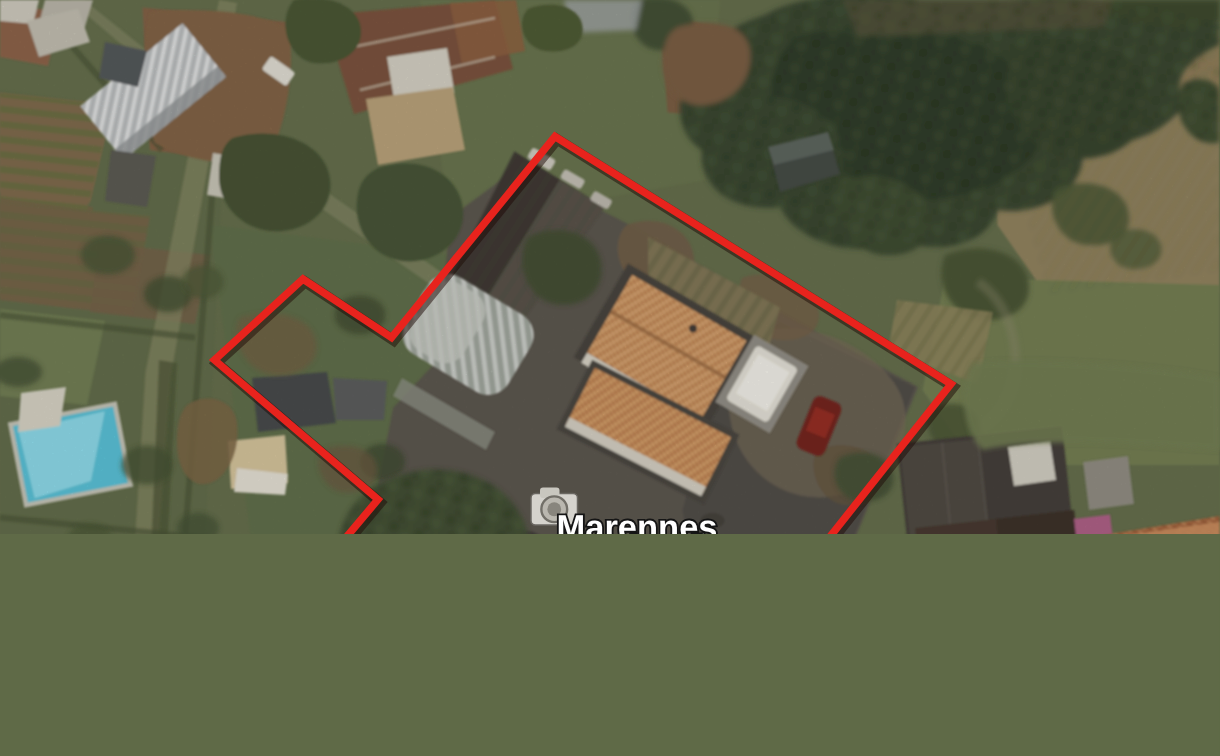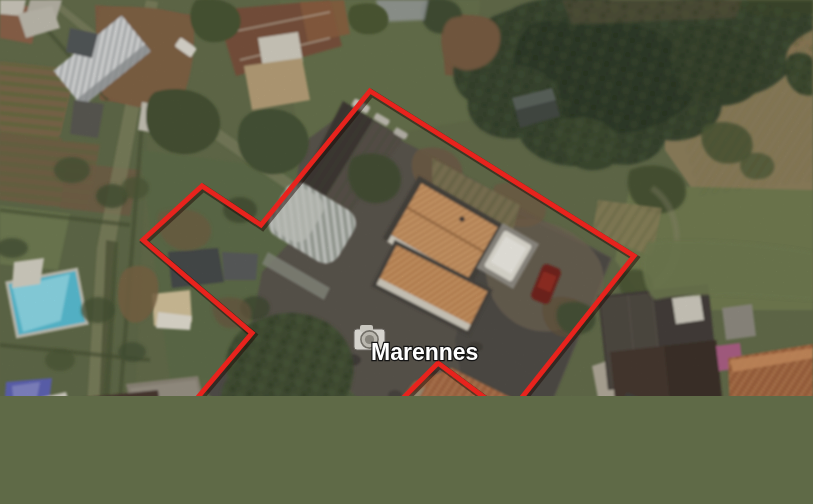--- a/index.html
+++ b/index.html
@@ -1,16 +1,16 @@
 <!DOCTYPE html>
 <html><head>
 <meta charset="utf-8">
 <style>
   html,body{margin:0;padding:0;background:#5f6a47;}
-  .wrap{width:813px;height:396px;overflow:hidden;position:relative;font-family:"Liberation Sans",sans-serif;}
+  .wrap{width:813px;height:356px;overflow:hidden;position:relative;font-family:"Liberation Sans",sans-serif;}
 </style>
 </head>
 <body>
 <div class="wrap">
 <svg width="813" height="504" viewBox="0 0 813 504">
 <defs>
   <filter id="soft" x="-10%" y="-10%" width="120%" height="120%">
           <feGaussianBlur stdDeviation="0.8"></feGaussianBlur>
         </filter>
   <filter id="soft2" x="-20%" y="-20%" width="140%" height="140%">

